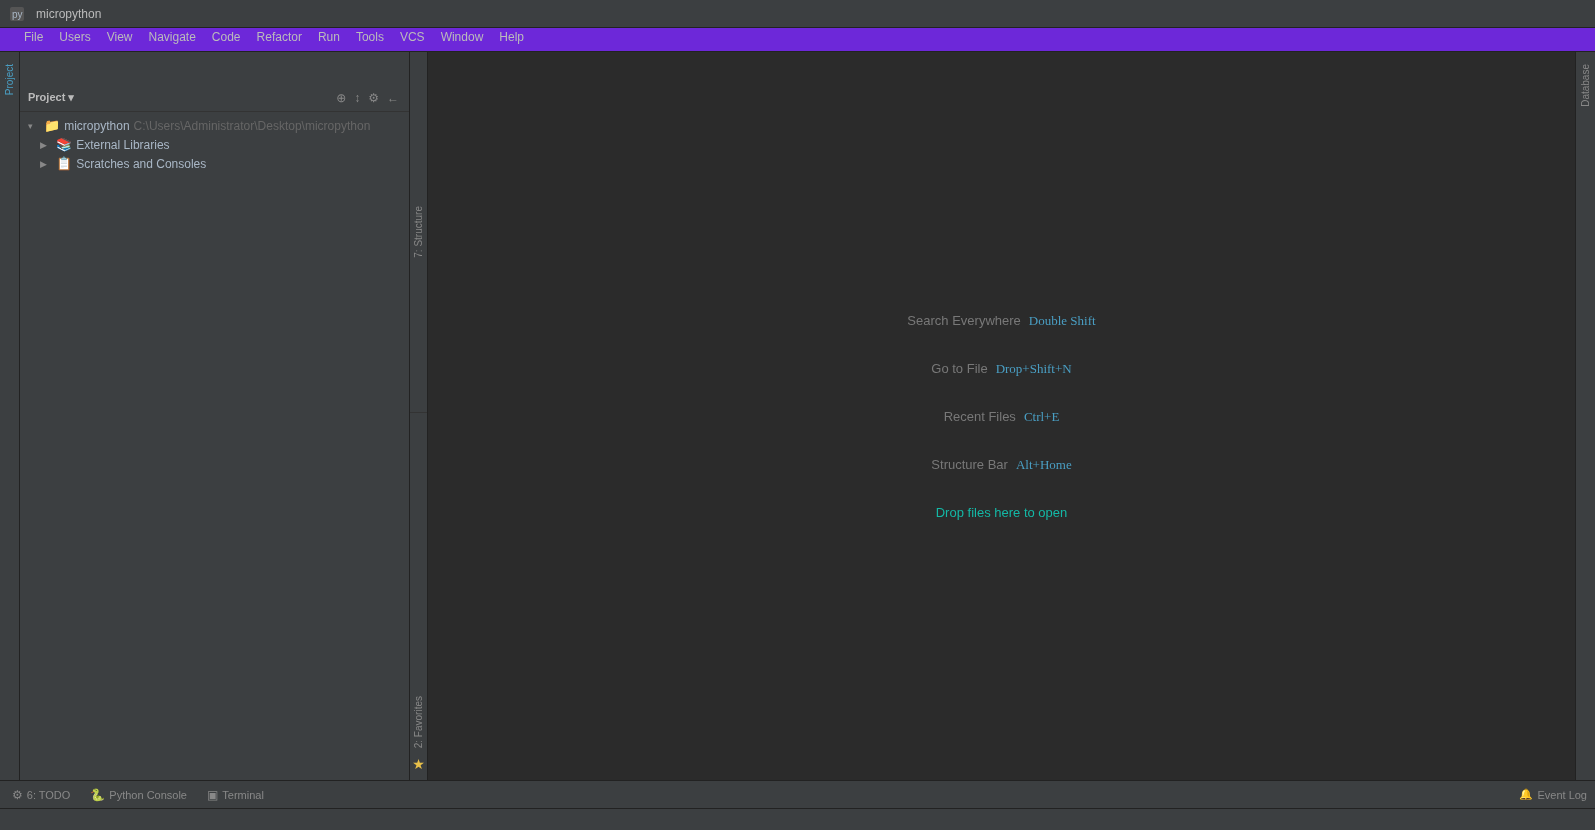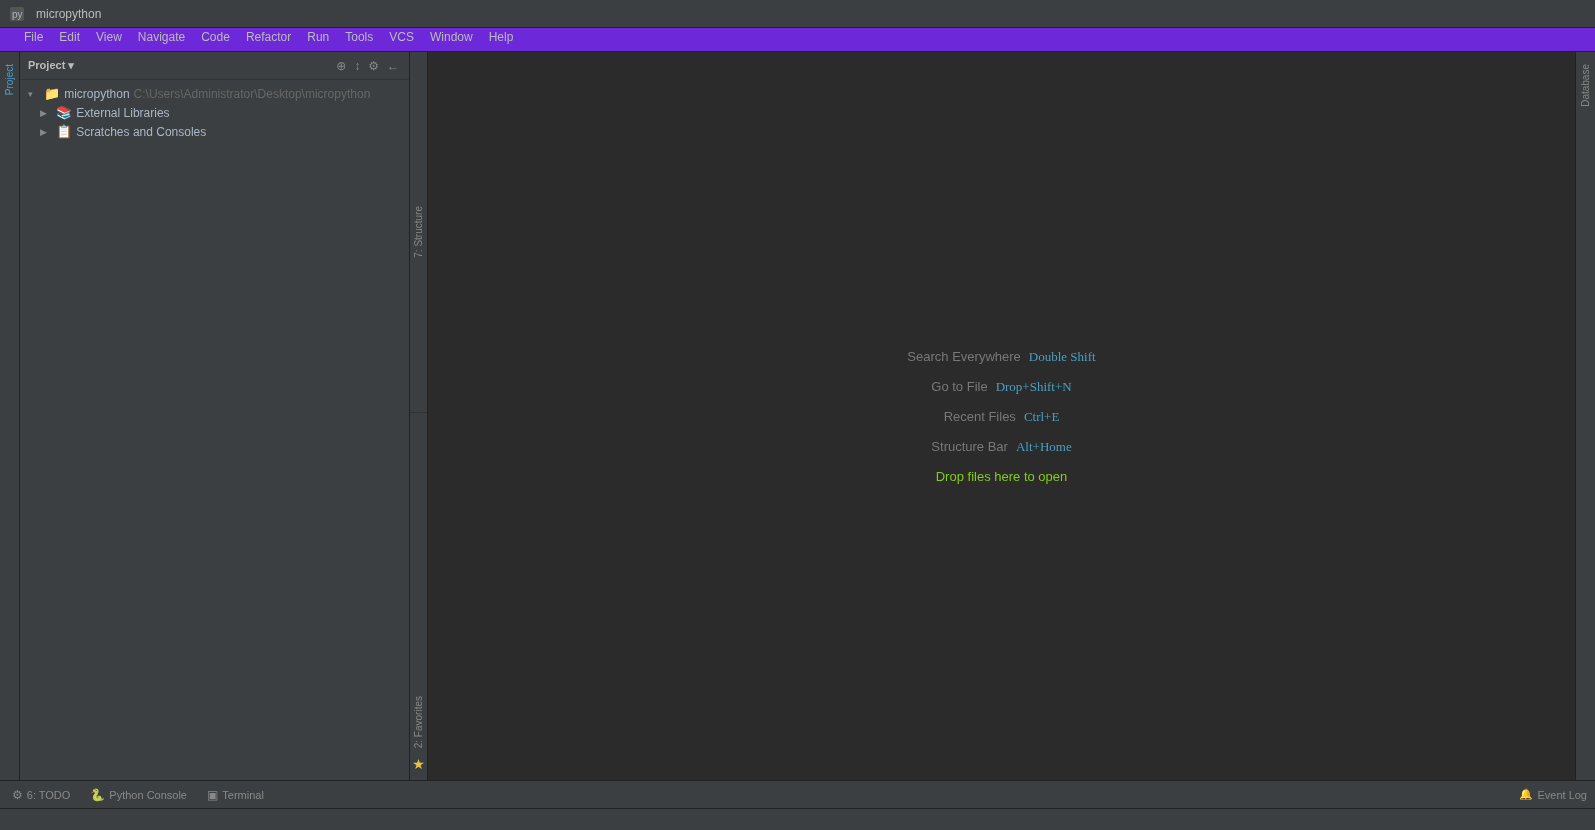--- a/index.html
+++ b/index.html
@@ -94,20 +94,21 @@
       border-right: 1px solid #222;
     }
     #project-header {
       height: 28px;
       background: #3c3f41;
       display: flex;
       align-items: center;
       padding: 0 8px;
       border-bottom: 1px solid #333;
       gap: 0;
+      margin-top: 32px;
     }
     #project-header .panel-title {
       font-size: 11px;
       color: #bbb;
       font-weight: bold;
       flex: 1;
     }
     #project-header .header-icons {
       display: flex;
       gap: 4px;
@@ -157,37 +158,37 @@
     }
 
     
     #editor-area {
       flex: 1;
       background: #2b2b2b;
       display: flex;
       align-items: center;
       justify-content: center;
       flex-direction: column;
-      gap: 14px;
+      gap: 32px;
     }
     .hint-row {
       display: flex;
       align-items: center;
       gap: 8px;
       font-size: 13px;
     }
     .hint-label {
       color: #787878;
     }
     .hint-shortcut {
       color: #4a9fc4;
       font-family: Liberation Serif, serif;
     }
     .hint-drop {
-      color: #84cc16;
+      color: #14b8a6;
     }
 
     
     #bottom-panel {
       height: 28px;
       background: #3c3f41;
       display: flex;
       align-items: center;
       padding: 0 8px;
       flex-shrink: 0;
@@ -241,21 +242,21 @@
     <svg width="14" height="14" viewBox="0 0 14 14">
       <rect width="14" height="14" rx="2" fill="#555"></rect>
       <text x="2" y="11" font-size="10" fill="#a9b7c6">py</text>
     </svg>
   </div>
   <span class="title-text">micropython</span>
 </div>
 
 <div id="menubar">
 <div class="menu-item">File</div>
-    <div class="menu-item">Edit</div>
+    <div class="menu-item">Users</div>
     <div class="menu-item">View</div>
     <div class="menu-item">Navigate</div>
     <div class="menu-item">Code</div>
     <div class="menu-item">Refactor</div>
     <div class="menu-item">Run</div>
     <div class="menu-item">Tools</div>
     <div class="menu-item">VCS</div>
     <div class="menu-item">Window</div>
     <div class="menu-item">Help</div>
   </div>

